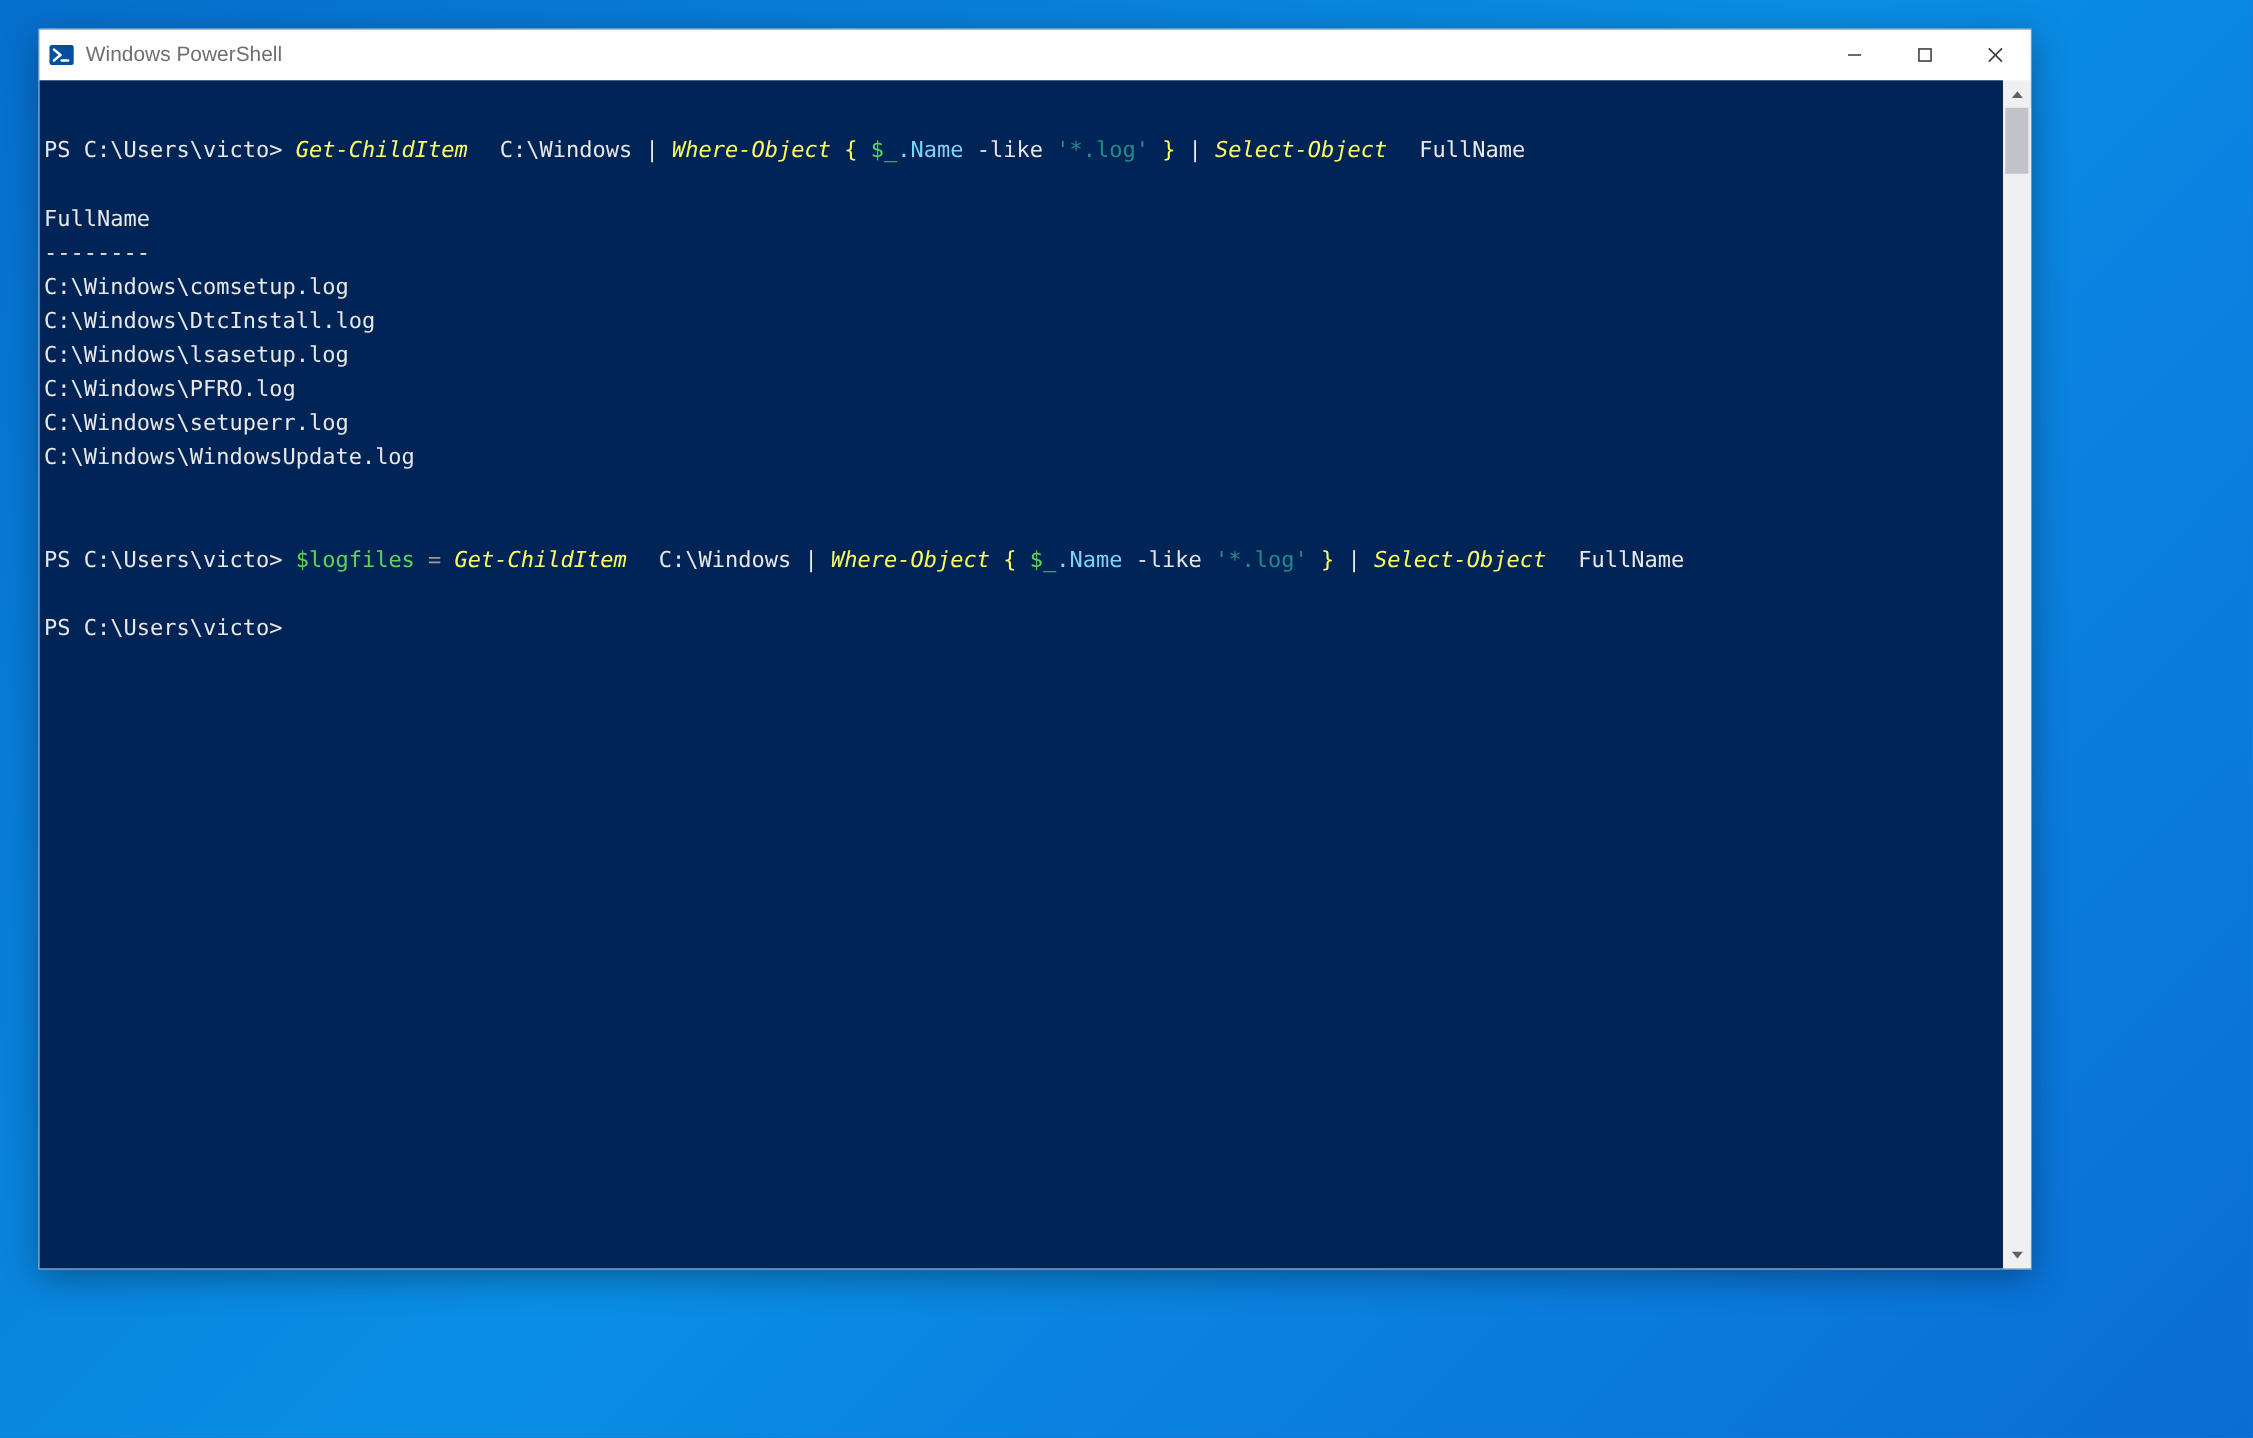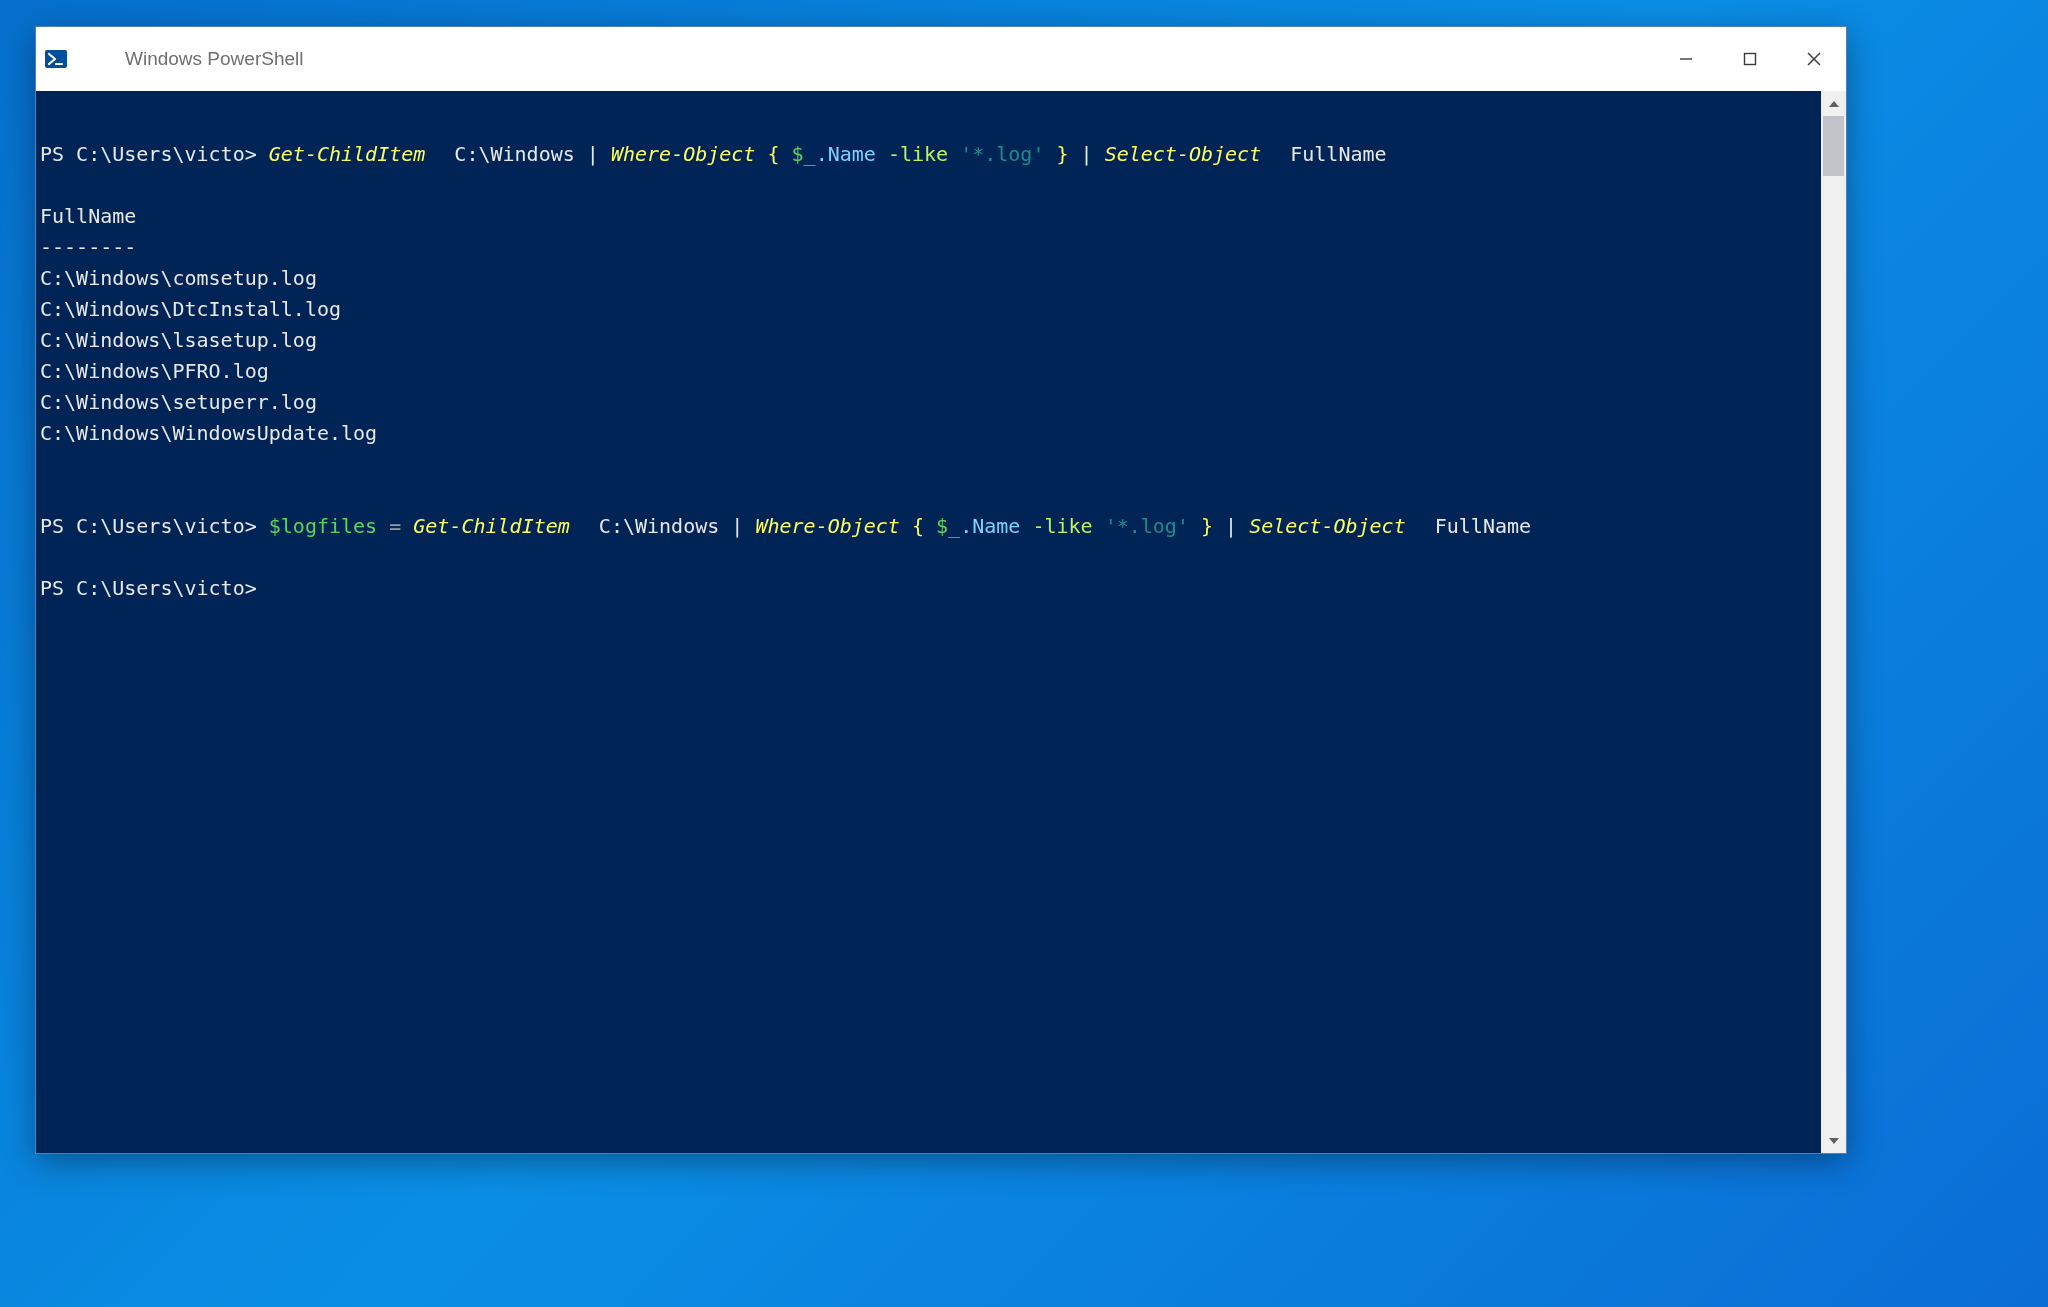--- a/index.html
+++ b/index.html
@@ -23,28 +23,27 @@
     top: 26px;
     width: 1810px;
     height: 1126px;
     background: #ffffff;
     border: 1px solid #4f7fb5;
     box-shadow: 0 8px 30px rgba(0,0,0,0.35);
     display: flex;
     flex-direction: column;
   }
   .titlebar {
-    height: 64px;
+    height: 46px;
     background: #ffffff;
     display: flex;
     align-items: center;
     padding: 0 0 0 8px;
     flex: 0 0 auto;
     box-sizing: border-box;
-    gap: 47px;
   }
   .app-icon {
     width: 24px;
     height: 24px;
     margin-right: 10px;
     flex: 0 0 auto;
   }
   .title-text {
     color: #6f6f6f;
     font-size: 19px;
@@ -111,21 +110,21 @@
     justify-content: center;
     color: #5b5b5b;
   }
   
   .c-prompt  { color: #e8e8e8; }
   .c-cmdlet  { color: #fdfd5e; font-style: italic; }
   .c-pipe    { color: #e8e8e8; }
   .c-brace-cmd { color: #fdfd5e; }
   .c-var     { color: #5bd65b; }   
   .c-member  { color: #7dd3fc; }
-  .c-op      { color: #bef264; text-align: center; }   
+  .c-op      { color: #e5e5e5; text-align: center; }   
   .c-assign  { color: #9a9a9a; }   
   .c-str     { color: #1e8c8c; }   
   .c-arg     { color: #e8e8e8; padding-left: 17px; }
 </style>
 </head>
 <body>
 
 <div class="desktop">
   <div class="window">
 

